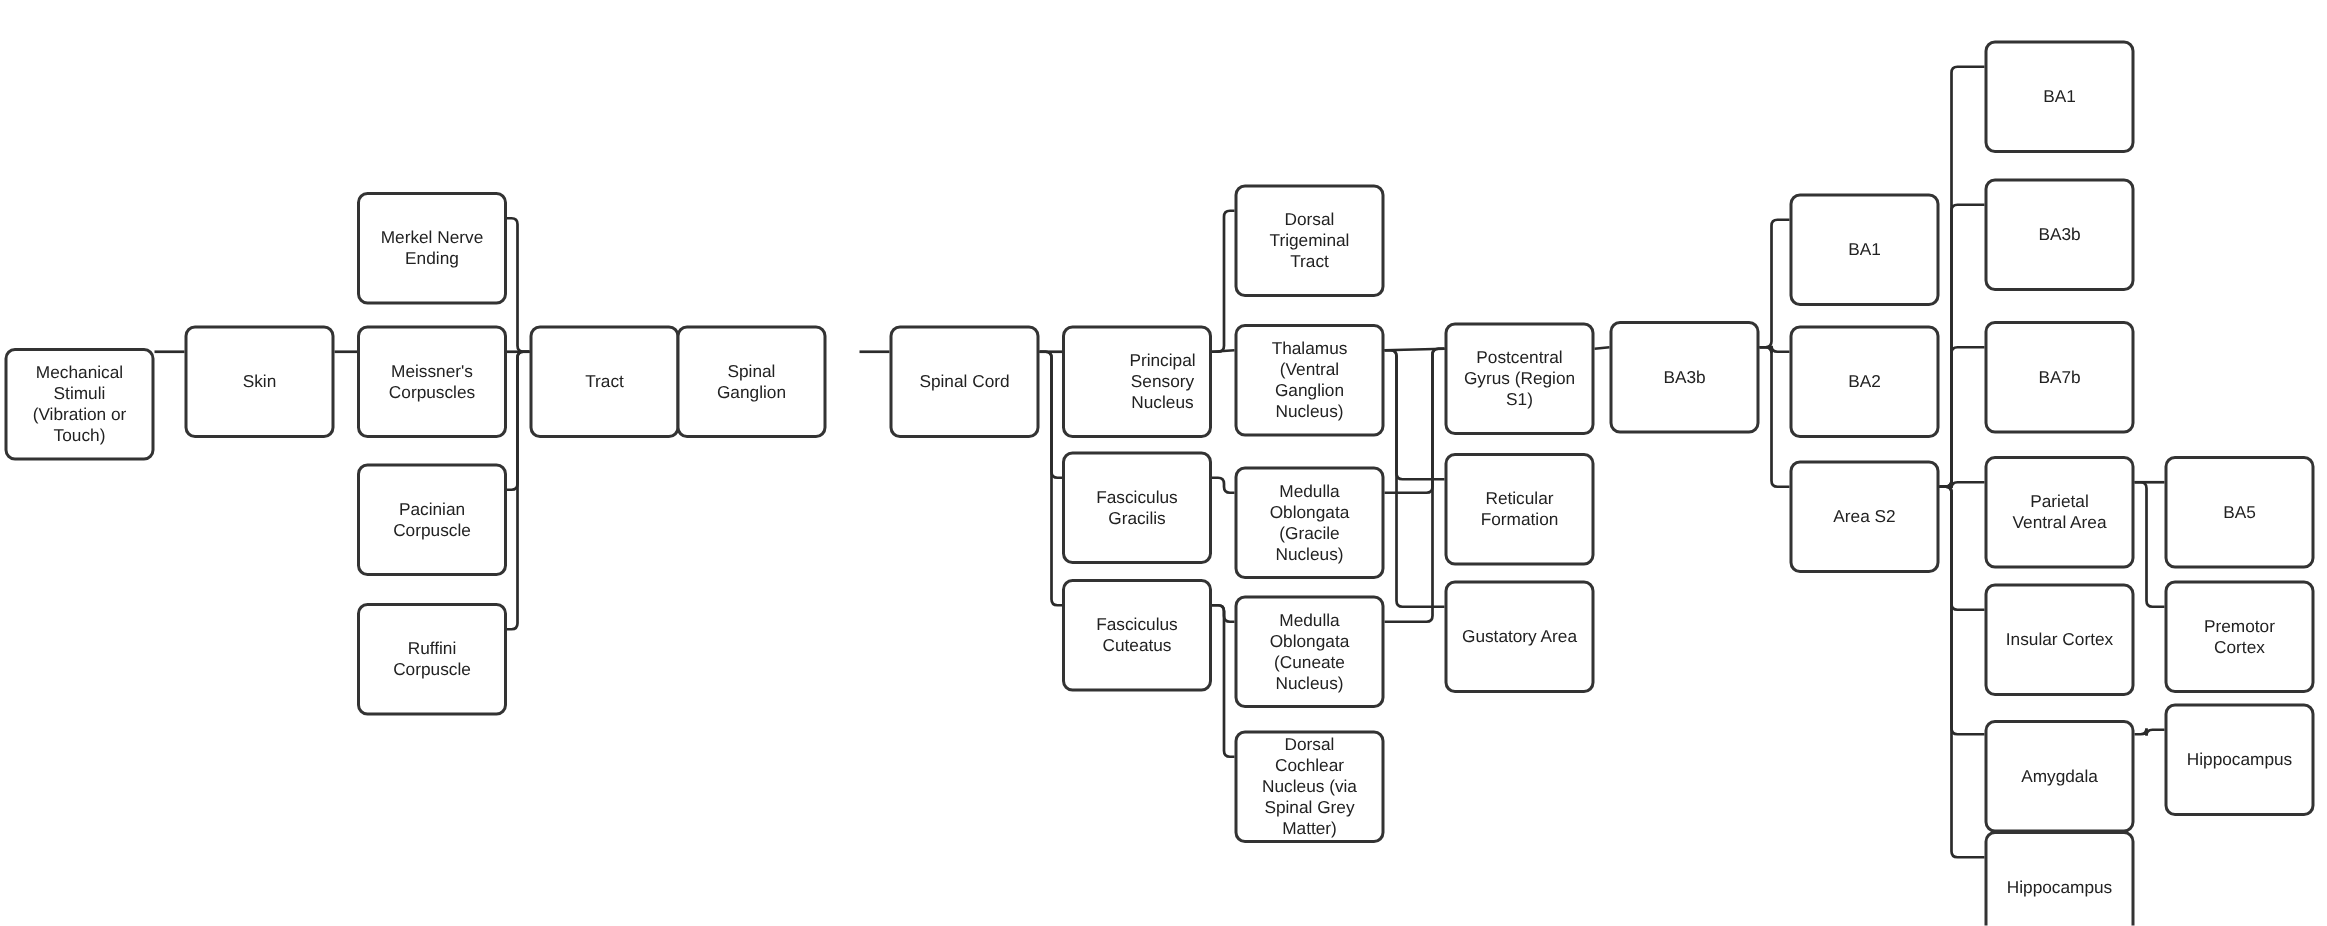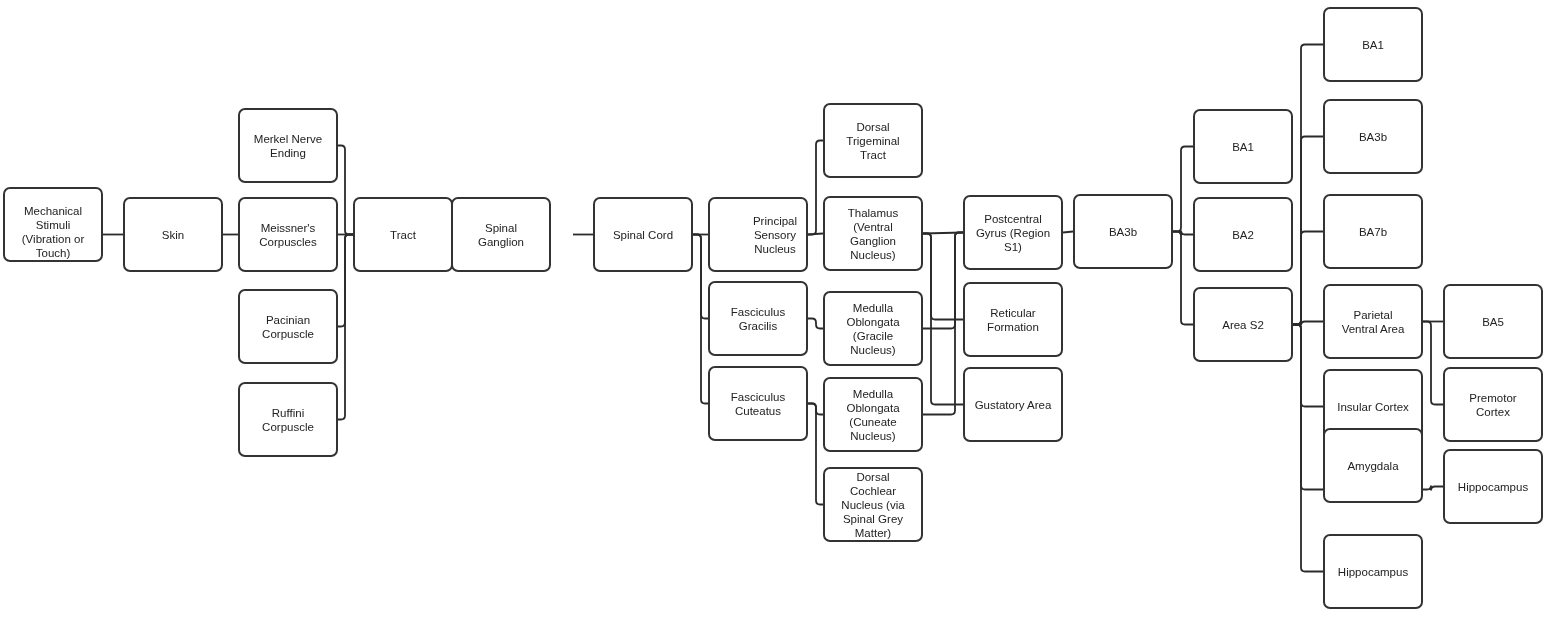--- a/index.html
+++ b/index.html
@@ -4,21 +4,21 @@
 <style>
   html, body { margin: 0; padding: 0; background: #ffffff; }
   body { width: 1551px; height: 617px; position: relative; overflow: hidden;
          font-family: "Liberation Sans", sans-serif; }
   #canvas { position: absolute; left: 0; top: 0; width: 1551px; height: 617px; }
   svg#links { position: absolute; left: 0; top: 0; }
   .node { position: absolute; box-sizing: border-box; width: 100px; height: 75px;
           border: 2px solid #333333; border-radius: 7px; background: #ffffff;
           display: flex; align-items: center; justify-content: center;
           text-align: center; font-size: 11.5px; line-height: 14px; color: #222222;
-          padding: 0 4px; cursor: pointer; }
+          padding: 0 4px; cursor: pointer; margin-top: 20px; }
   .node span { white-space: pre-line; }
 </style>
 </head>
 <body>
 
 <div id="canvas">
   <svg id="links" width="1551" height="617">
       <path d="M103,234.5 L123,234.5" fill="none" stroke="#2b2b2b" stroke-width="1.8"></path>
       <path d="M223,234.5 L238,234.5" fill="none" stroke="#2b2b2b" stroke-width="1.8"></path>
       <path d="M338,145.5 L341,145.5 Q345,145.5 345,149.5 L345,230.5 Q345,234.5 349,234.5 L353,234.5" fill="none" stroke="#2b2b2b" stroke-width="1.8"></path>
@@ -49,21 +49,21 @@
       <path d="M1293,324.5 L1297,324.5 Q1301,324.5 1301,320.5 L1301,235.5 Q1301,231.5 1305,231.5 L1323,231.5" fill="none" stroke="#2b2b2b" stroke-width="1.8"></path>
       <path d="M1293,324.5 L1297,324.5 Q1301,324.5 1301,320.5 L1301,325.5 Q1301,321.5 1305,321.5 L1323,321.5" fill="none" stroke="#2b2b2b" stroke-width="1.8"></path>
       <path d="M1293,324.5 L1297,324.5 Q1301,324.5 1301,328.5 L1301,402.5 Q1301,406.5 1305,406.5 L1323,406.5" fill="none" stroke="#2b2b2b" stroke-width="1.8"></path>
       <path d="M1293,324.5 L1297,324.5 Q1301,324.5 1301,328.5 L1301,485.5 Q1301,489.5 1305,489.5 L1323,489.5" fill="none" stroke="#2b2b2b" stroke-width="1.8"></path>
       <path d="M1293,324.5 L1297,324.5 Q1301,324.5 1301,328.5 L1301,567.5 Q1301,571.5 1305,571.5 L1323,571.5" fill="none" stroke="#2b2b2b" stroke-width="1.8"></path>
       <path d="M1423,321.5 L1443,321.5" fill="none" stroke="#2b2b2b" stroke-width="1.8"></path>
       <path d="M1423,321.5 L1427,321.5 Q1431,321.5 1431,325.5 L1431,400.5 Q1431,404.5 1435,404.5 L1443,404.5" fill="none" stroke="#2b2b2b" stroke-width="1.8"></path>
       <path d="M1423,489.5 L1427,489.5 Q1431,489.5 1431,485.5 L1431,490.5 Q1431,486.5 1435,486.5 L1443,486.5" fill="none" stroke="#2b2b2b" stroke-width="1.8"></path>
     </svg>
   <div id="nodes">
-      <div class="node" style="left: 3px; top: 187px; border-color: rgb(51, 51, 51); align-items: flex-end;">
+      <div class="node" style="left: 3px; top: 212px; border-color: rgb(51, 51, 51);">
         <span>Mechanical
 Stimuli
 (Vibration or
 Touch)</span>
       </div>
       <div class="node" style="left: 123px; top: 197px; border-color: rgb(51, 51, 51);">
         <span>Skin</span>
       </div>
       <div class="node" style="left: 238px; top: 108px; border-color: rgb(51, 51, 51);">
         <span>Merkel Nerve
@@ -167,21 +167,21 @@
       <div class="node" style="left: 1323px; top: 194px; border-color: rgb(51, 51, 51);">
         <span>BA7b</span>
       </div>
       <div class="node" style="left: 1323px; top: 284px; border-color: rgb(51, 51, 51);">
         <span>Parietal
 Ventral Area</span>
       </div>
       <div class="node" style="left: 1323px; top: 369px; border-color: rgb(51, 51, 51);">
         <span>Insular Cortex</span>
       </div>
-      <div class="node" style="left: 1323px; top: 428px; border-color: rgb(51, 51, 51);">
+      <div class="node" style="left: 1323px; top: 460px; border-color: rgb(51, 51, 51);">
         <span>Amygdala</span>
       </div>
       <div class="node" style="left: 1323px; top: 534px; border-color: rgb(51, 51, 51);">
         <span>Hippocampus</span>
       </div>
       <div class="node" style="left: 1443px; top: 284px; border-color: rgb(51, 51, 51);">
         <span>BA5</span>
       </div>
       <div class="node" style="left: 1443px; top: 367px; border-color: rgb(51, 51, 51);">
         <span>Premotor

